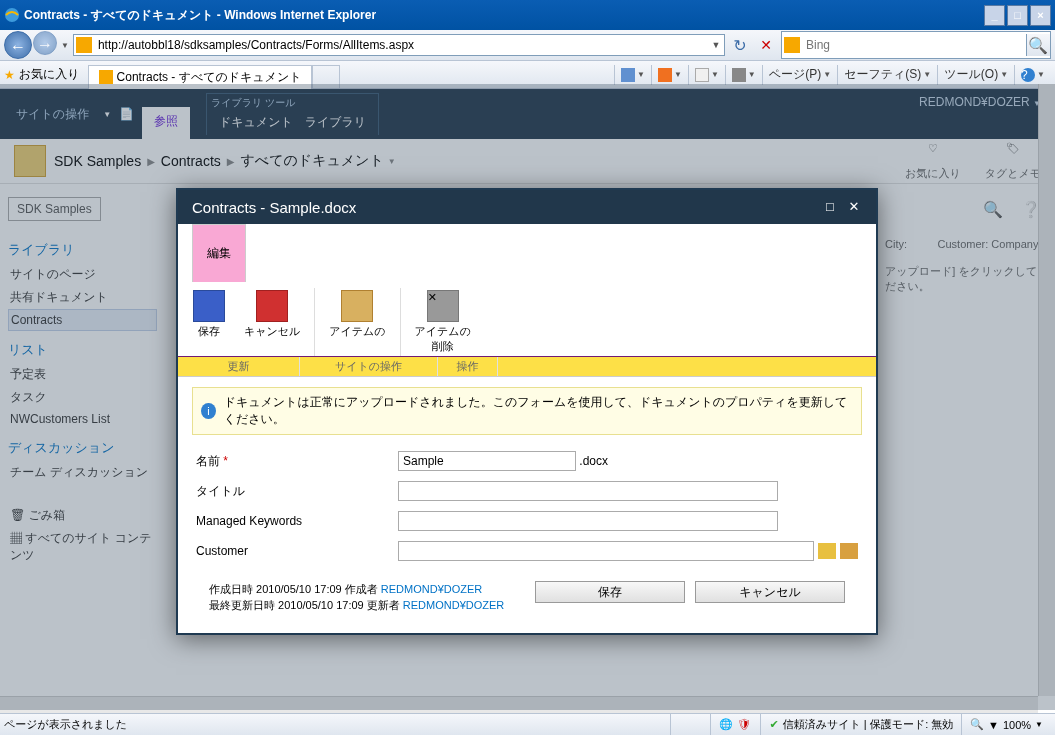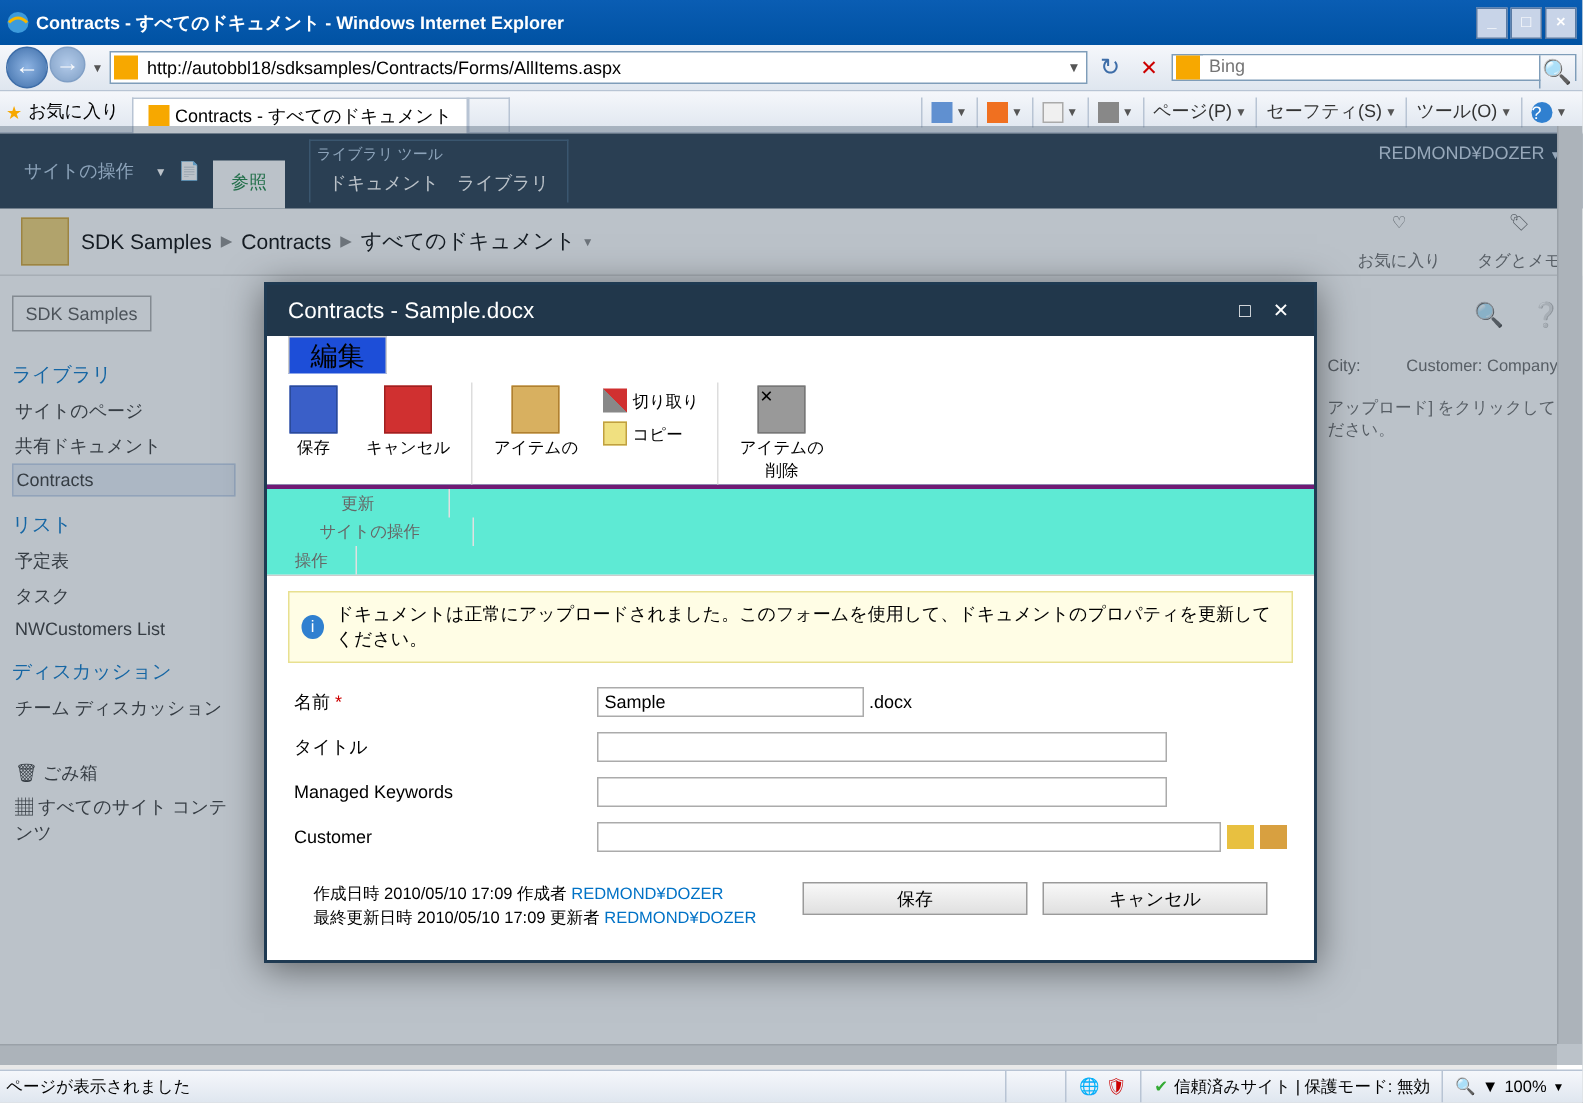--- a/index.html
+++ b/index.html
@@ -16,40 +16,40 @@
 .navbar { height: 31px; background: linear-gradient(to bottom, #f5f7fb, #dfe6ef); border-bottom: 1px solid #b8c4d4; display: flex; align-items: center; padding: 2px 4px; gap: 4px; }
 .nav-btns { display: flex; gap: 1px; }
 .nav-back, .nav-fwd { width: 28px; height: 28px; border-radius: 50%; background: radial-gradient(circle, #8eb4e3, #3d6da8); border: 1px solid #3d6da8; display: flex; align-items: center; justify-content: center; color: #fff; }
 .nav-fwd { width: 24px; height: 24px; opacity: 0.6; }
 .url-wrap { flex: 1; display: flex; align-items: center; background: #fff; border: 1px solid #7f9db9; height: 22px; }
 .url-icon { width: 16px; height: 16px; margin: 0 2px; background: #f7a800; }
 .url-input { flex: 1; border: none; outline: none; font-size: 12px; padding: 0 4px; }
 .url-drop { width: 16px; text-align: center; font-size: 9px; color: #555; }
 .nav-icon { width: 22px; height: 22px; display: flex; align-items: center; justify-content: center; border: 1px solid transparent; }
 .stop-icon { color: #c00; font-size: 14px; }
-.search-wrap { width: 270px; display: flex; align-items: flex-start; background: #fff; border: 1px solid #7f9db9; height: 18px; }
+.search-wrap { width: 270px; display: flex; align-items: center; background: #fff; border: 1px solid #7f9db9; height: 28px; }
 .bing-icon { width: 16px; height: 16px; margin: 0 2px; background: #f7a800; }
 .search-input { flex: 1; border: none; outline: none; font-size: 12px; color: #888; padding: 0 4px; }
 .search-btn { width: 24px; height: 22px; background: linear-gradient(#f5f7fb,#dfe6ef); border-left: 1px solid #7f9db9; display: flex; align-items: center; justify-content: center; color: #3d6da8; }
 
 
 .favbar { height: 28px; background: linear-gradient(to bottom, #f5f7fb, #dfe6ef); border-bottom: 1px solid #b8c4d4; display: flex; align-items: center; padding: 0 4px; font-size: 12px; }
 .fav-star { color: #f7a800; margin-right: 4px; }
 .favbar .tab { display: flex; align-items: center; background: #fff; border: 1px solid #b8c4d4; border-bottom: none; padding: 4px 10px; margin-left: 8px; height: 24px; margin-top: 4px; }
 .favbar .tab-icon { width: 14px; height: 14px; background: #f7a800; margin-right: 4px; }
 .favbar .spacer { flex: 1; }
 .favbar .cmd { display: flex; align-items: center; gap: 2px; padding: 0 6px; border-left: 1px solid #b8c4d4; height: 20px; color: #333; }
 .favbar .cmd-icon { width: 14px; height: 14px; }
 .favbar .drop { font-size: 8px; color: #555; }
 
 
 .sp-ribbon { height: 50px; background: #21374b; display: flex; color: #fff; font-size: 12px; position: relative; }
 .sp-ribbon .left { display: flex; align-items: center; gap: 8px; padding-left: 10px; }
 .sp-ribbon .rib-link { color: #b8d0e8; padding: 0 6px; }
-.sp-ribbon .browse-tab { background: #fff; color: #15803d; padding: 6px 12px; margin-top: 18px; height: 32px; }
+.sp-ribbon .browse-tab { background: #fff; color: #6d28d9; padding: 6px 12px; margin-top: 18px; height: 32px; }
 .sp-ribbon .rib-group { border: 1px solid #3a5a75; border-bottom: none; padding: 2px 4px 0; margin-left: 8px; }
 .sp-ribbon .rib-group-title { font-size: 10px; text-align: left; color: #b8d0e8; }
 .sp-ribbon .rib-group-tabs { display: flex; gap: 12px; padding: 4px 8px; }
 .sp-ribbon .user { margin-left: auto; padding: 6px 14px; color: #c8d8e8; }
 
 
 .bc-row { height: 45px; background: #fff; display: flex; align-items: center; padding: 0 14px; font-size: 14px; border-bottom: 1px solid #e0e0e0; }
 .bc-icon { width: 32px; height: 32px; background: #f0d070; border: 1px solid #d0a030; margin-right: 8px; }
 .bc-row .sep { color: #888; margin: 0 6px; font-size: 10px; }
 .bc-row .actions { margin-left: auto; display: flex; gap: 24px; font-size: 11px; text-align: center; color: #666; }
@@ -70,28 +70,28 @@
 
 
 .dialog { position: absolute; left: 176px; top: 188px; width: 702px; background: #fff; border: 2px solid #1f3a52; box-shadow: 0 4px 24px rgba(0,0,0,0.5); }
 .dlg-title { height: 48px; background: #21374b; color: #fff; font-size: 15px; display: flex; align-items: center; padding: 0 14px 14px; }
 .dlg-title .spacer { flex: 1; }
 .dlg-title .max-icon, .dlg-title .close-icon { width: 16px; height: 16px; margin-left: 8px; color: #fff; text-align: center; font-size: 13px; cursor: pointer; }
 
 
 .dlg-rib { background: #fff; border-bottom: 1px solid #ccc; }
 .dlg-rib .tab-row { display: flex; padding-left: 14px; margin-top: -14px; }
-.dlg-rib .tab { background: #1d4ed8; border: 1px solid #ccc; border-bottom: none; padding: 0 14px; font-size: 18px; }
+.dlg-rib .tab { background: #f9a8d4; border: 1px solid #ccc; border-bottom: none; padding: 20px 14px; font-size: 12px; }
 .dlg-rib .btn-row { display: flex; padding: 6px 10px 0; gap: 10px; }
 .dlg-rib .rbtn { display: flex; flex-direction: column; align-items: center; font-size: 11px; padding: 2px 4px; min-width: 42px; }
 .dlg-rib .rbtn .micon { width: 32px; height: 32px; margin-bottom: 2px; }
 .dlg-rib .rbtn-sm { display: flex; align-items: center; font-size: 11px; gap: 4px; padding: 2px 2px; }
 .dlg-rib .rbtn-sm .sicon { width: 16px; height: 16px; }
 .dlg-rib .sm-col { display: flex; flex-direction: column; gap: 2px; padding-top: 2px; }
-.dlg-rib .grp-labels { display: flex; background: #5eead4; border-top: 3px solid #701a75; font-size: 11px; color: #666; flex-direction: column; }
+.dlg-rib .grp-labels { display: flex; background: #fde047; border-top: 1px solid #701a75; font-size: 11px; color: #666; }
 .dlg-rib .grp-lbl { text-align: center; padding: 2px 0; border-right: 1px solid #e0e0e0; }
 
 
 .dlg-body { padding: 10px 14px; font-size: 12px; }
 .info-bar { background: #fffde5; border: 1px solid #e8e090; padding: 6px 8px; display: flex; align-items: center; gap: 8px; }
 .info-icon { width: 16px; height: 16px; border-radius: 50%; background: #3080d0; color: #fff; text-align: center; font-size: 11px; line-height: 16px; }
 .form-tbl { width: 100%; margin-top: 10px; }
 .form-tbl td { padding: 4px 2px; vertical-align: middle; }
 .form-tbl .lbl { width: 200px; }
 .form-tbl input[type=text] { border: 1px solid #ababab; padding: 2px 4px; font-size: 12px; }
@@ -295,30 +295,20 @@
         </div>
       <div class="rbtn">
           <div class="micon ic-cancel"></div>
           <span>キャンセル</span>
         </div>
       <div style="width:1px;background:#ddd;"></div>
       <div class="rbtn">
           <div class="micon ic-paste"></div>
           <span>アイテムの</span>
         </div>
-      <div class="sm-col">
-        <div class="rbtn-sm">
-            <div class="sicon ic-cut"></div>
-            <span>切り取り</span>
-          </div>
-        <div class="rbtn-sm">
-            <div class="sicon ic-copy"></div>
-            <span>コピー</span>
-          </div>
-      </div>
       <div style="width:1px;background:#ddd;"></div>
       <div class="rbtn">
           <div class="micon ic-del">✕</div>
           <span>アイテムの</span>
           <span>削除</span>
         </div>
     </div>
     <div class="grp-labels">
       <div class="grp-lbl" style="width:122px;">更新</div>
       <div class="grp-lbl" style="width:138px;">サイトの操作</div>

